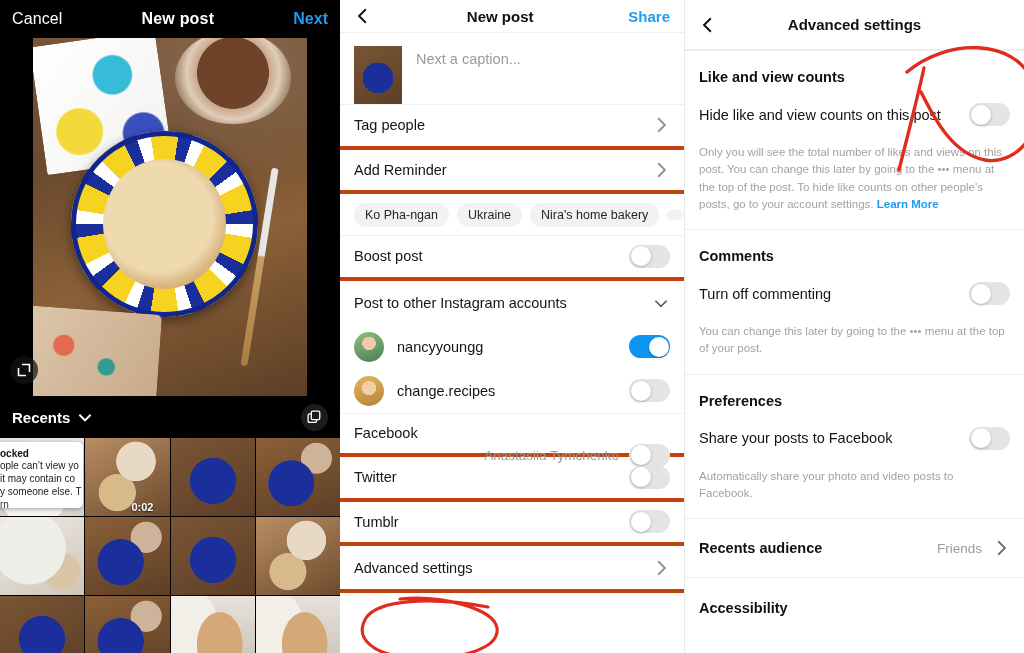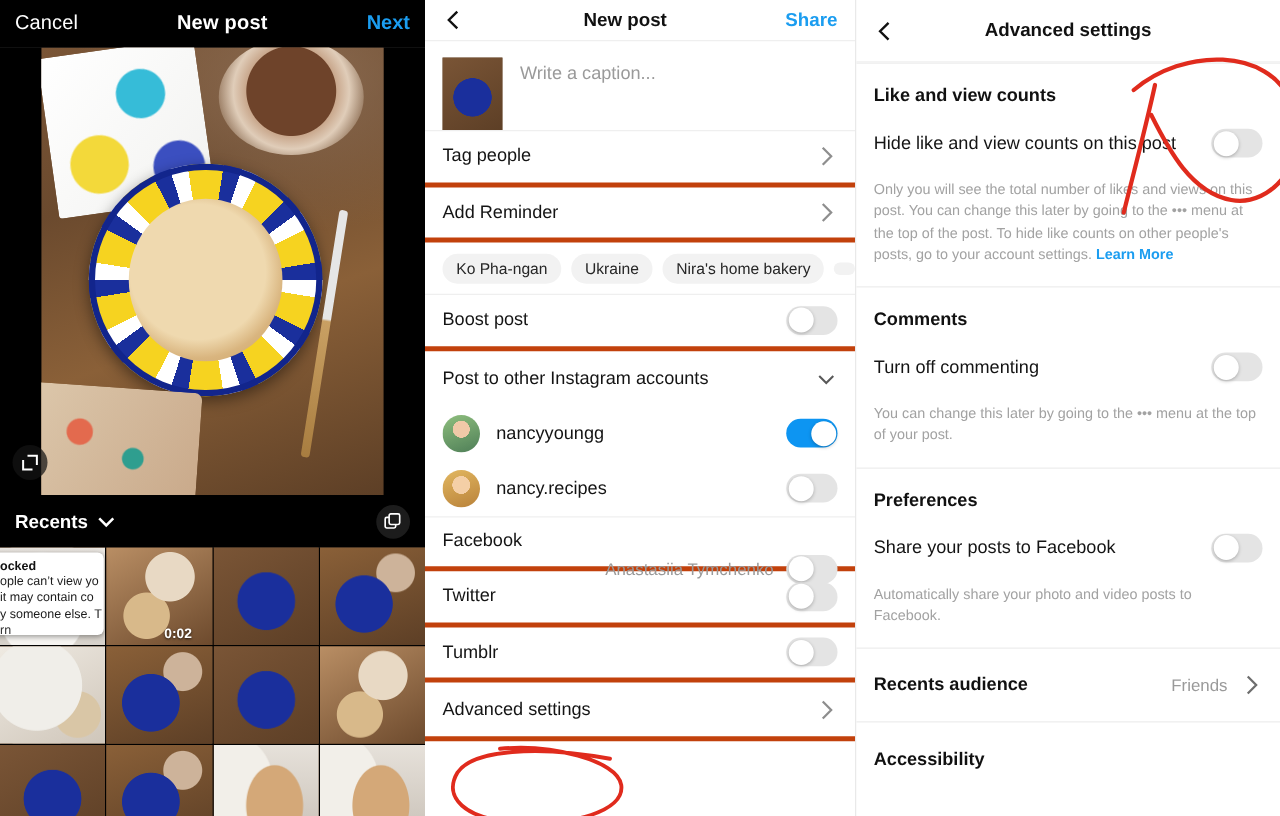--- a/index.html
+++ b/index.html
@@ -411,21 +411,21 @@
         <polyline points="10.5,2 4.5,8 10.5,14"></polyline>
       </svg>
       <span class="p2-title">New post</span>
       <span class="p2-share">Share</span>
     </div>
 
     <div class="p2-caption-row">
       <div class="p2-thumb">
         <div class="mini v2" style="position:absolute;inset:0"></div>
       </div>
-      <span class="p2-cap-ph">Write a caption...</span>
+      <span class="p2-cap-ph">Next a caption...</span>
     </div>
 
     <div class="p2-row">
       <span class="lbl">Tag people</span>
       <svg class="back-chev" width="14" height="14" viewBox="0 0 16 16" fill="none" stroke="#8e8e8e" stroke-width="1.6">
           <polyline points="5.5,2 11.5,8 5.5,14"></polyline>
         </svg>
     </div>
     <div class="p2-row">
       <span class="lbl">Add Reminder</span>
@@ -457,21 +457,21 @@
 
     <div class="acct-row">
       <span class="avatar av1"></span>
       <span class="acct-name">nancyyoungg</span>
       <span class="tg on">
           <span class="knob"></span>
         </span>
     </div>
     <div class="acct-row">
       <span class="avatar av2"></span>
-      <span class="acct-name">nancy.recipes</span>
+      <span class="acct-name">change.recipes</span>
       <span class="tg">
           <span class="knob"></span>
         </span>
     </div>
 
     <div class="p2-row" style="border-top:1px solid #efefef;">
       <span class="lbl">Facebook</span>
       <span style="display:flex;align-items:center;margin-top:44px;">
         <span class="sub-val">Anastasiia Tymchenko</span>
         <span class="tg">

